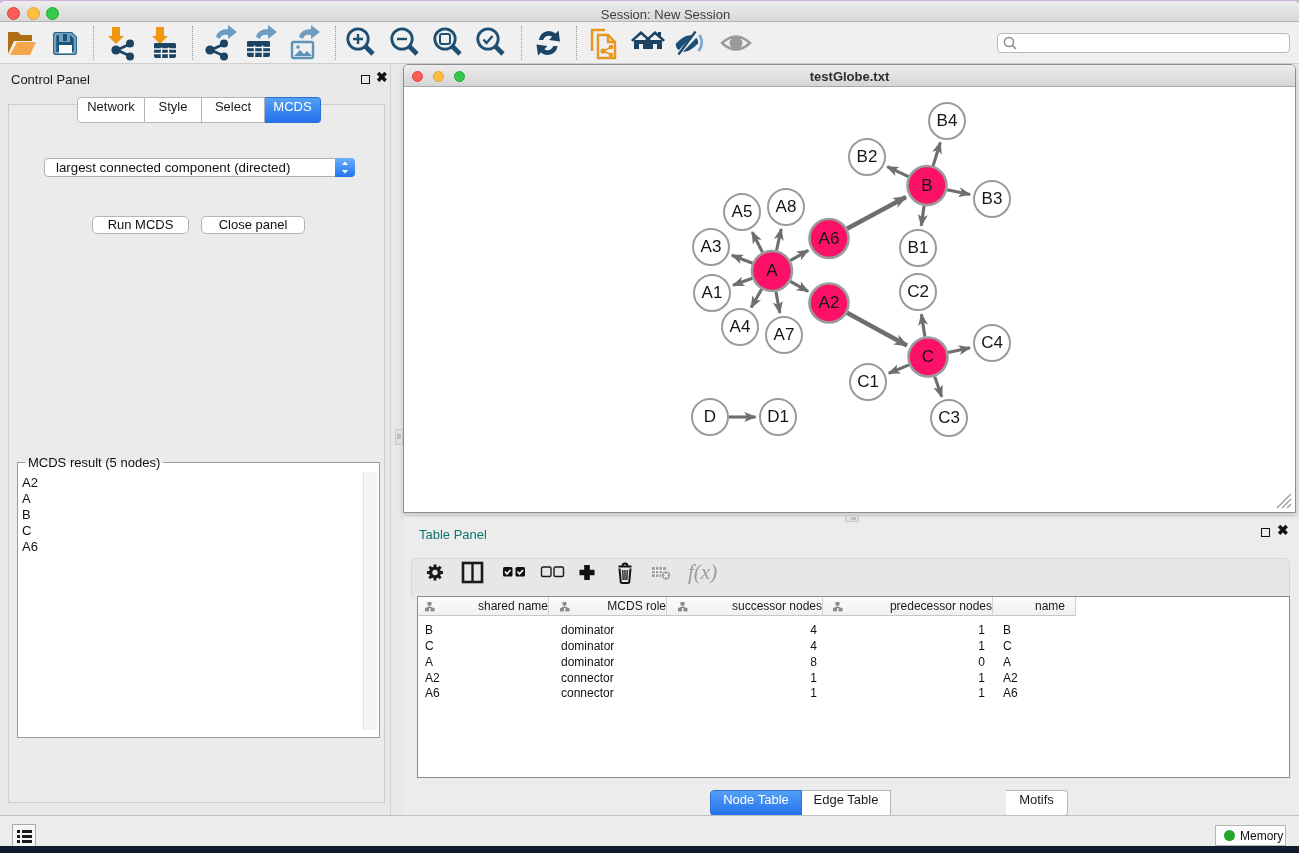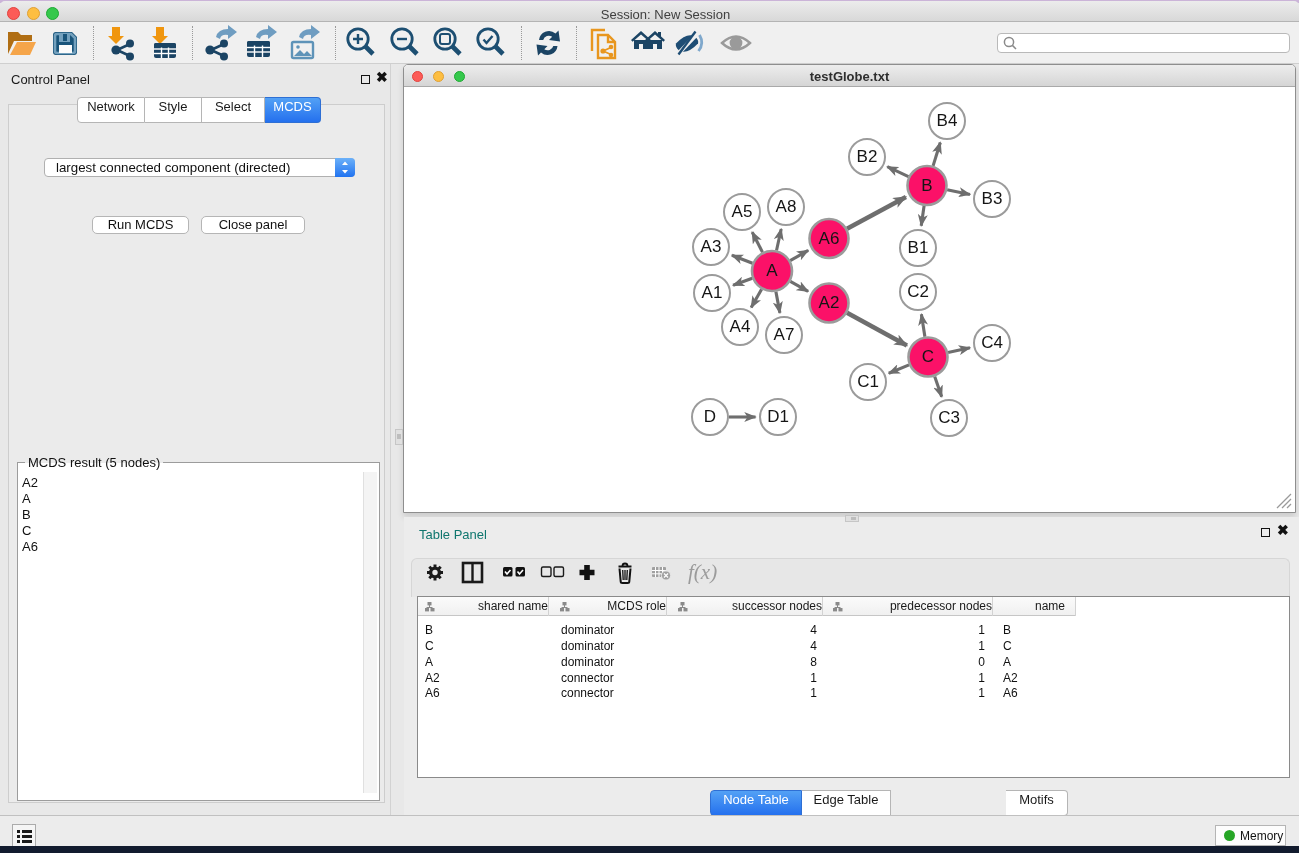--- a/index.html
+++ b/index.html
@@ -29,21 +29,21 @@
 .tab.last { border-radius:0 4px 4px 0; }
 .tab.sel { background:linear-gradient(#53a1f5,#2470ee); color:#fff; border-color:#2e6fd4; }
 #optLabel { left:0; top:73px; width:377px; text-align:center; font-size:13px; color:#111; }
 #dropdown { left:44px; top:94px; width:311px; height:19px; background:#fff;
   border:1px solid #b0b0b0; border-radius:4px; font-size:13.3px; color:#111;
   text-align:left; padding-left:11px; line-height:17px; }
 #ddspin { right:-1px; top:-1px; width:20px; height:19px; border-radius:0 4px 4px 0;
   background:linear-gradient(#6cb1f9,#2173f0); }
 .btn { position:absolute; height:18px; background:#fff; border:1px solid #b5b5b5;
   border-radius:5px; font-size:13px; color:#111; text-align:center; line-height:16px;margin-top:23px; }
-#fieldset { left:17px; top:398px; width:363px; height:339px; border:1px solid #9c9c9c; background:#fff; }
+#fieldset { left:17px; top:398px; width:363px; height:276px; border:1px solid #9c9c9c; background:#fff; }
 #fsLegend { position:absolute; left:7px; top:-8px; background:linear-gradient(#ebebeb 0 55%, #ffffff 55% 100%); padding:0 3px;
   font-size:13px; color:#111; }
 #fsList { position:absolute; left:1px; top:12px; width:345px; bottom:7px; background:#fff;
   font-size:13px; color:#111; line-height:16px; padding-left:3px; }
 #fsScroll { position:absolute; right:2px; top:9px; width:14px; bottom:7px;
   background:#f4f4f4; border-left:1px solid #e0e0e0; }
 
 #netwin { left:403px; top:64px; width:893px; height:449px; background:#fff;
   border:1px solid #8e8e8e; border-radius:5px 5px 0 0; box-shadow:0 4px 6px rgba(0,0,0,0.12); }
 #netTitle { left:0; top:0; width:891px; height:22px; background:linear-gradient(#ededed,#d5d5d5);

